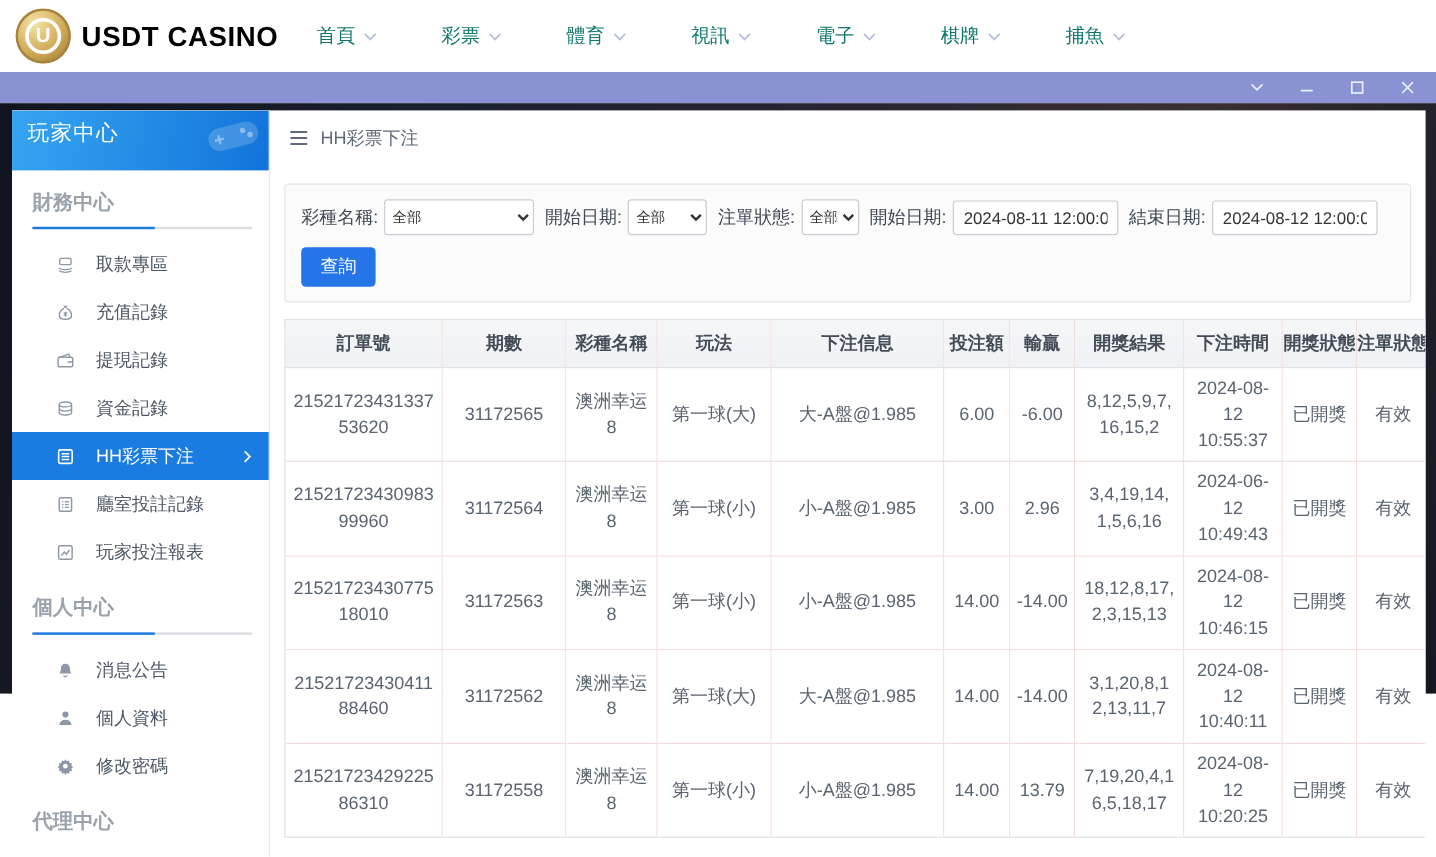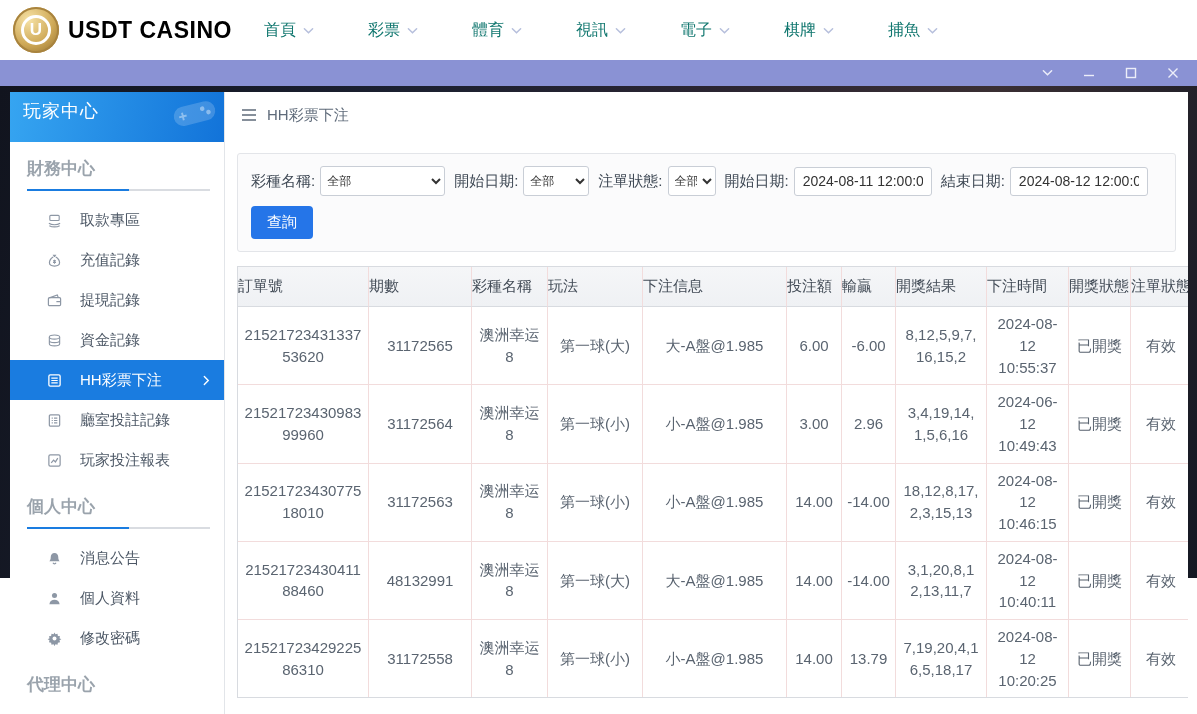--- a/index.html
+++ b/index.html
@@ -62,22 +62,22 @@
   .filter-row select { height:30px; border:1px solid #c9ced6; border-radius:3px; background:#fff;
     color:#333; font-size:12px; padding:0 2px; }
   .sel-lottery { width:125px; } .sel-draw { width:66px; } .sel-order { width:48px; }
   .input-date { height:29px; border:1px solid #c9ced6; border-radius:3px; font-size:14px;
     padding:0 8px; width:138px; color:#333; background:#fff; }
   .btn-search { margin-top:10px; display:inline-block; background:var(--button-blue,#2575e8);
     color:#fff; border:none; border-radius:4px; font-size:15px; padding:7px 16px; cursor:pointer; }
 
   table.grid { width:100%; margin-top:14px; border:1px solid #d8dbe0; border-collapse:separate;
     border-spacing:0; table-layout:fixed; font-size:15px; color:#5a6470; }
-  .grid th { background:linear-gradient(180deg,#f5f6f8,#eff1f4); font-weight:normal; color:#434c57;
-    padding:10px 0; border-bottom:1px solid #d8dbe0; border-right:1px solid #f2dcdc; text-align:left;
+  .grid th { background:linear-gradient(180deg,#f5f6f8,#eff1f4); font-weight:bold; color:#434c57;
+    padding:10px 0; border-bottom:1px solid #d8dbe0; border-right:1px solid #f2dcdc; text-align:center;
     overflow:hidden; }
   .grid td { text-align:center; padding:6px 4px; border-right:1px solid #f2dcdc;
     border-bottom:1px solid #f2dcdc; vertical-align:middle; line-height:1.45; background:#fff; }
   .grid th:last-child, .grid td:last-child { border-right:none;margin-left:36px; }
   .grid tr:last-child td { border-bottom:none; }
   .grid td.break { word-break:break-all; padding:6px 6px; }
 </style>
 </head>
 <body>
 
@@ -387,21 +387,21 @@
               <td>小-A盤@1.985</td>
               <td>14.00</td>
               <td>-14.00</td>
               <td class="break">18,12,8,17,2,3,15,13</td>
               <td>2024-08-12 10:46:15</td>
               <td>已開獎</td>
               <td>有效</td>
             </tr>
             <tr>
               <td class="break">2152172343041188460</td>
-              <td>48132991</td>
+              <td>31172562</td>
               <td>澳洲幸运8</td>
               <td>第一球(大)</td>
               <td>大-A盤@1.985</td>
               <td>14.00</td>
               <td>-14.00</td>
               <td class="break">3,1,20,8,12,13,11,7</td>
               <td>2024-08-12 10:40:11</td>
               <td>已開獎</td>
               <td>有效</td>
             </tr>

